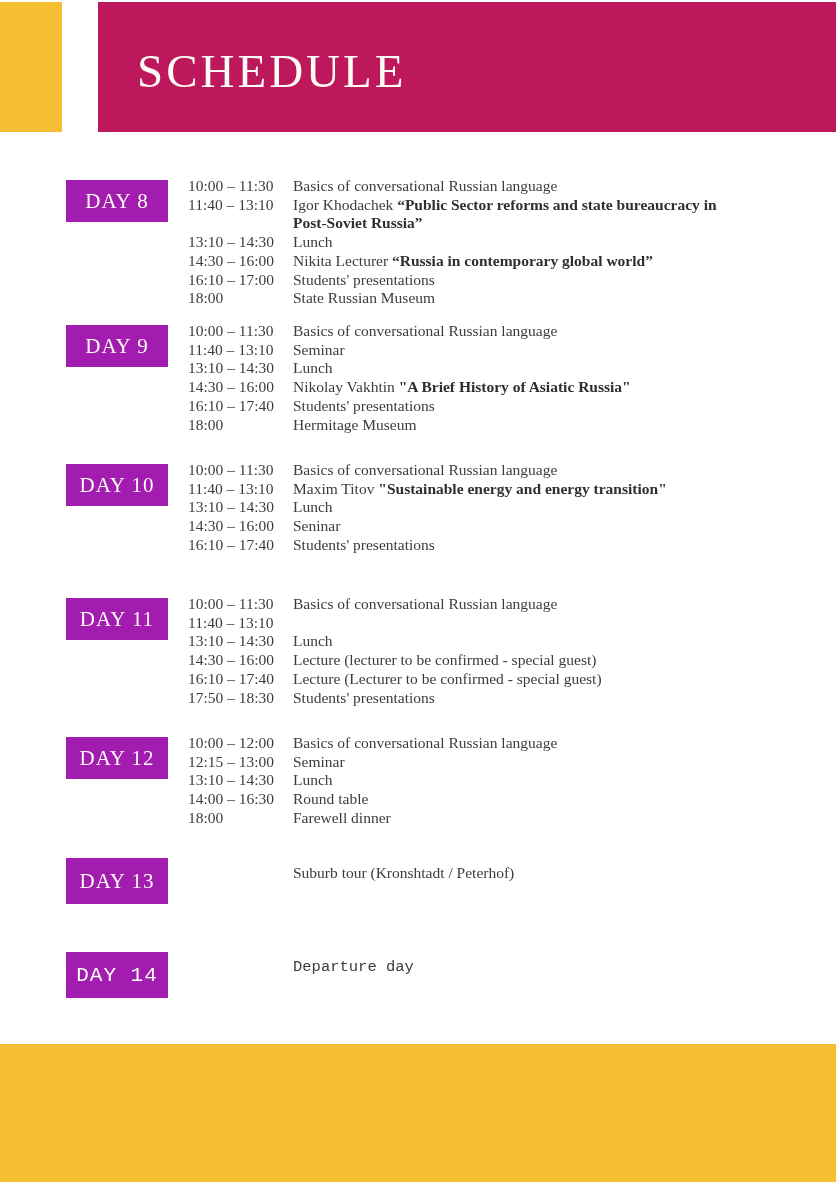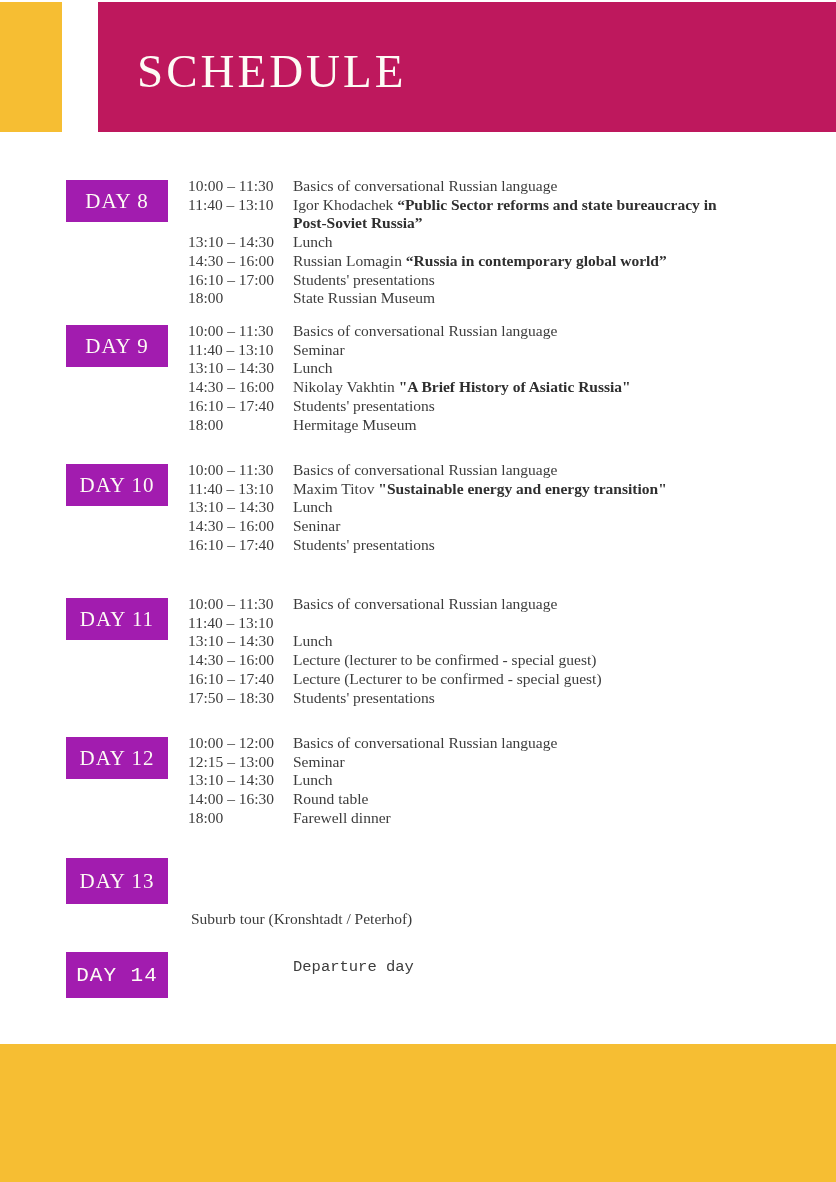--- a/index.html
+++ b/index.html
@@ -20,21 +20,21 @@
     letter-spacing:3px;font-weight:400;line-height:1;
   }
   
   #schedule{position:absolute;left:0;top:0;width:836px;}
   .day-block{position:absolute;left:66px;display:flex;align-items:flex-start;}
   .day-block:nth-child(1){top:177px;}
   .day-block:nth-child(2){top:322px;}
   .day-block:nth-child(3){top:461px;}
   .day-block:nth-child(4){top:595px;}
   .day-block:nth-child(5){top:734px;}
-  .day-block:nth-child(6){top:858px;flex-direction:column;}
+  .day-block:nth-child(6){top:858px;}
   .day-block:nth-child(7){top:952px;font-family:Liberation Mono, monospace;}
   .day-label{
     width:102px;height:42px;margin-top:3px;background:#a21caf;color:#FDFBF5;
     font-size:21px;letter-spacing:1px;display:flex;align-items:center;
     justify-content:center;flex-shrink:0;
   }
   .day-block:nth-child(6) .day-label,
   .day-block:nth-child(7) .day-label{height:46px;margin-top:0;}
   .day-rows{margin-left:20px;width:547px;}
   .day-block:nth-child(6) .day-rows,
@@ -69,21 +69,21 @@
         <div class="sched-row">
           <div class="time-cell">11:40 – 13:10</div>
           <div class="activity-cell"><span>Igor Khodachek </span><b>“Public Sector reforms and state bureaucracy in Post-Soviet Russia”</b></div>
         </div>
         <div class="sched-row">
           <div class="time-cell">13:10 – 14:30</div>
           <div class="activity-cell"><span>Lunch</span></div>
         </div>
         <div class="sched-row">
           <div class="time-cell">14:30 – 16:00</div>
-          <div class="activity-cell"><span>Russian Lomagin </span><b>“Russia in contemporary global world”</b></div>
+          <div class="activity-cell"><span>Nikita Lecturer </span><b>“Russia in contemporary global world”</b></div>
         </div>
         <div class="sched-row">
           <div class="time-cell">16:10 – 17:00</div>
           <div class="activity-cell"><span>Students' presentations</span></div>
         </div>
         <div class="sched-row">
           <div class="time-cell">18:00</div>
           <div class="activity-cell"><span>State Russian Museum</span></div>
         </div>
       </div>

